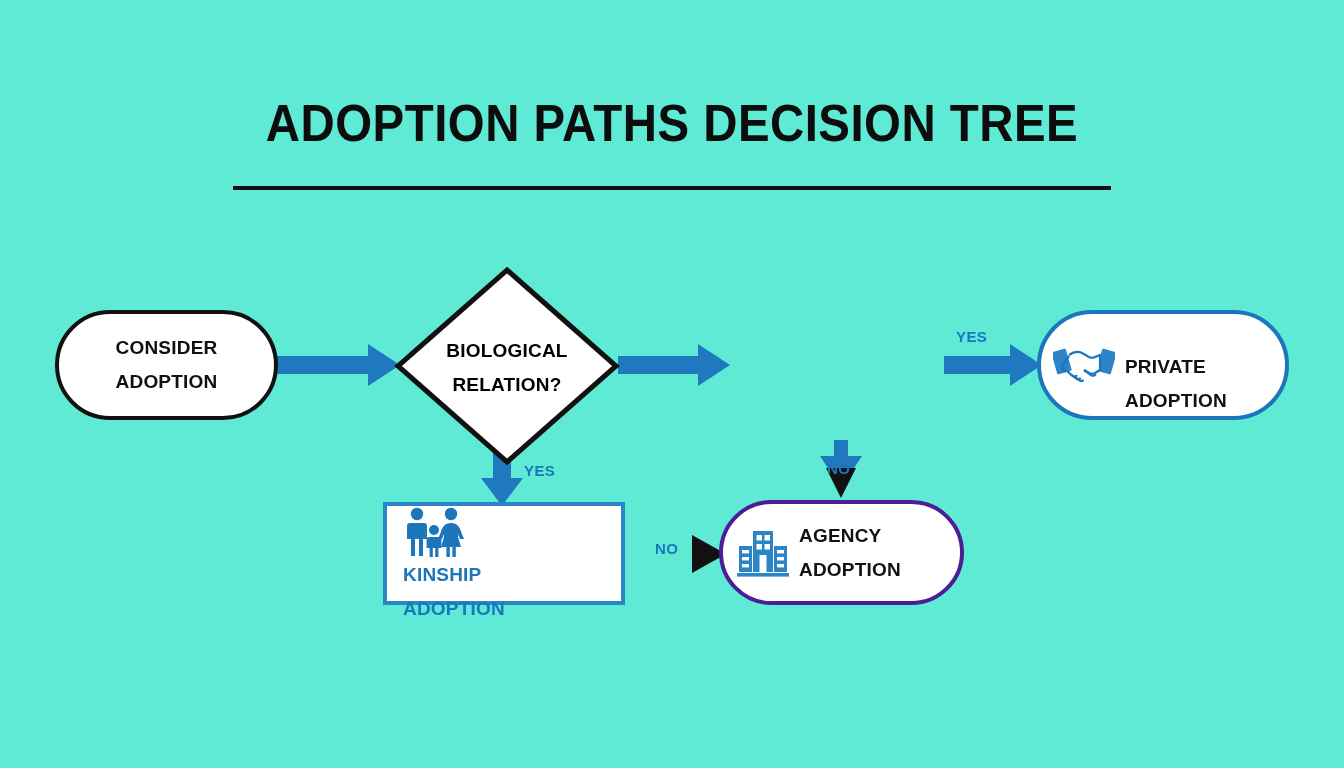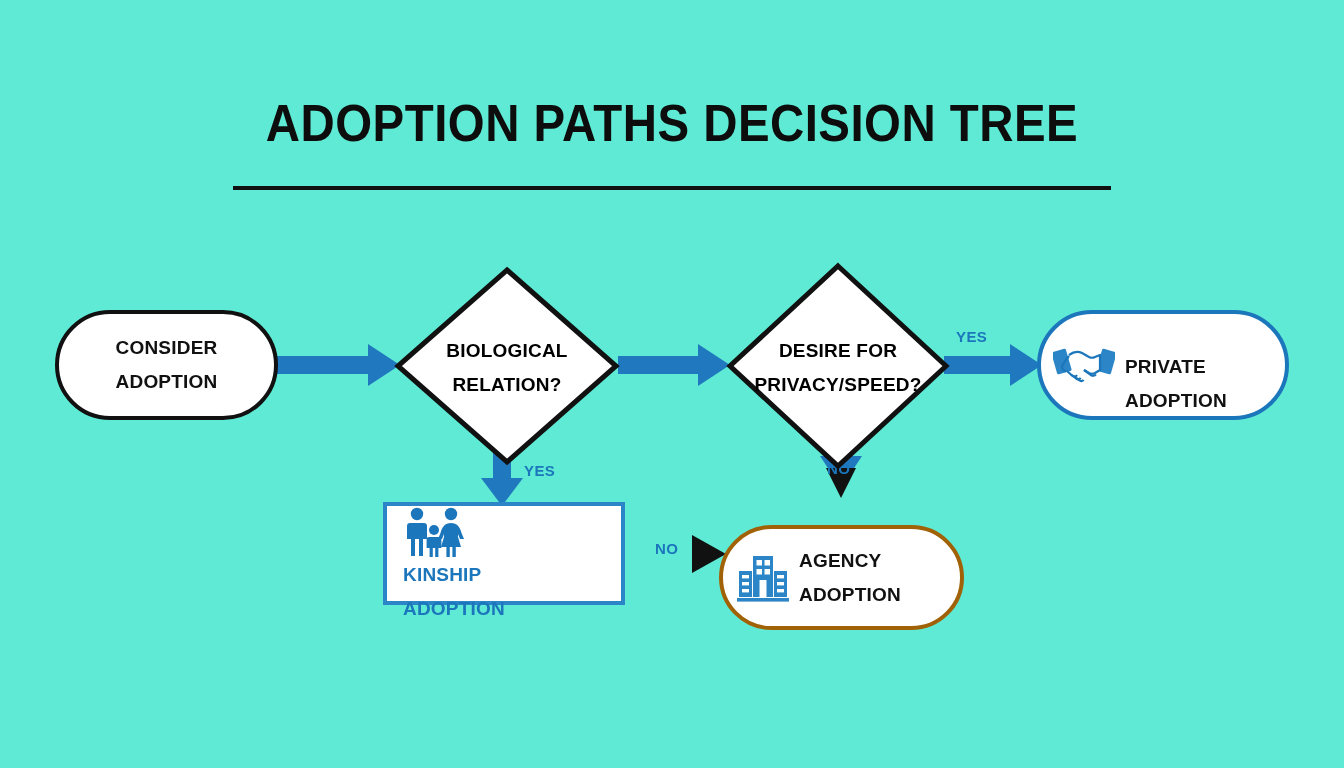--- a/index.html
+++ b/index.html
@@ -81,25 +81,24 @@
     justify-content: flex-start;
     padding-left: 12px;
   }
   #node-private .node-label { color: #111111; text-align: left; margin-top: 37px; }
 
   #node-agency {
     left: 719px;
     top: 500px;
     width: 245px;
     height: 105px;
-    border: 4px solid #a16207;
+    border: 4px solid #4c1d95;
     border-radius: 54px;
     justify-content: flex-start;
     padding-left: 14px;
-    margin-top: 25px;
   }
   #node-agency .node-label { color: #111111; text-align: left; }
 
   
   #node-kinship {
     position: absolute;
     box-sizing: border-box;
     left: 383px;
     top: 502px;
     width: 242px;
@@ -227,29 +226,20 @@
   <div class="diamond-wrap" id="diamond-bio">
     <svg width="226" height="200" viewBox="0 0 226 200">
       <polygon points="113,4 222,100 113,196 4,100" fill="#ffffff" stroke="#111111" stroke-width="5"></polygon>
     </svg>
     <div class="diamond-text">
       <span class="node-label">BIOLOGICAL
 RELATION?</span>
     </div>
   </div>
 
-  <div class="diamond-wrap" id="diamond-privacy">
-    <svg width="224" height="208" viewBox="0 0 224 208">
-      <polygon points="112,4 220,104 112,204 4,104" fill="#ffffff" stroke="#111111" stroke-width="5"></polygon>
-    </svg>
-    <div class="diamond-text">
-      <span class="node-label">DESIRE FOR
-PRIVACY/SPEED?</span>
-    </div>
-  </div>
 
   <div class="stadium" id="node-private">
     <span class="node-icon">
       <svg width="62" height="46" viewBox="0 0 62 46">
         <rect x="1" y="8" width="15" height="23" rx="1.5" transform="rotate(-16 8.5 19.5)" fill="#2b85c6"></rect>
         <rect x="46" y="8" width="15" height="23" rx="1.5" transform="rotate(16 53.5 19.5)" fill="#2b85c6"></rect>
         <path d="M16 13 C20 10 25 9 29 11 L36 15 C38 16 40 16 42 15 L47 13 L47 28 L42 31 C40 32 38 32 36 31 L31 28" fill="#ffffff" stroke="#1b76bc" stroke-width="2.2" stroke-linejoin="round"></path>
         <path d="M16 14 L10 22 C8.5 24 8.8 26.5 10.8 28 L13 29.6" fill="none" stroke="#1b76bc" stroke-width="2.2"></path>
         <path d="M14 29 L19 33.5 C20.6 34.9 22.8 34.7 24.1 33.1" fill="none" stroke="#1b76bc" stroke-width="2.2"></path>
         <path d="M18 32.5 L23 36.4 C24.5 37.6 26.5 37.4 27.7 35.9" fill="none" stroke="#1b76bc" stroke-width="2.2"></path>

